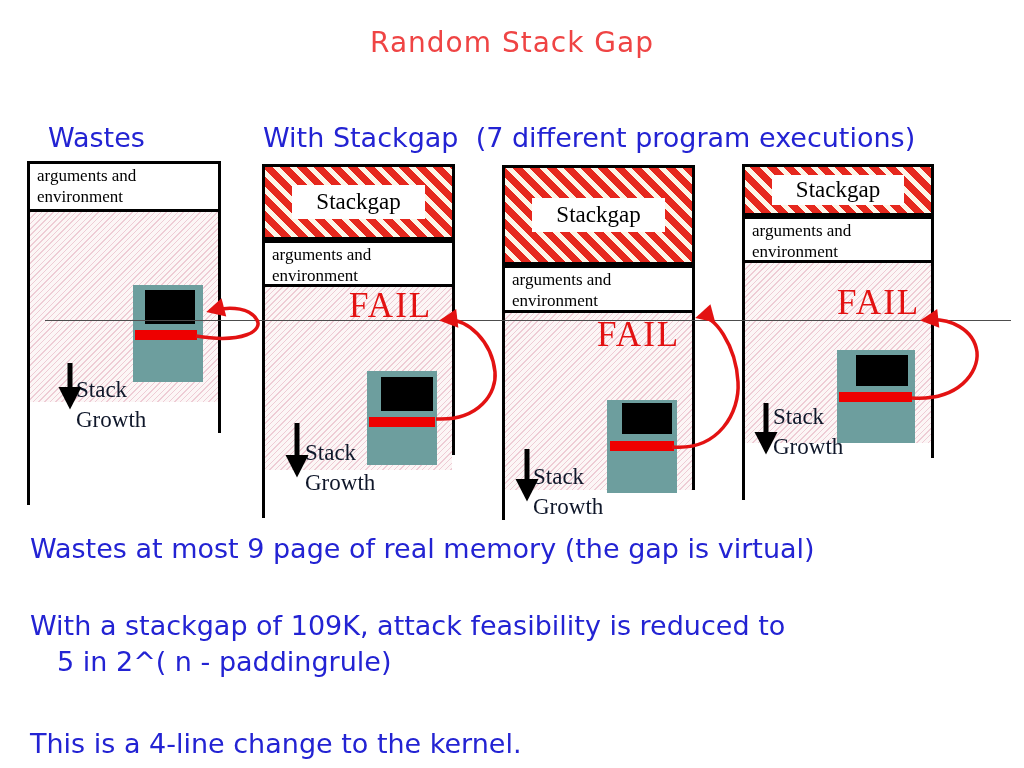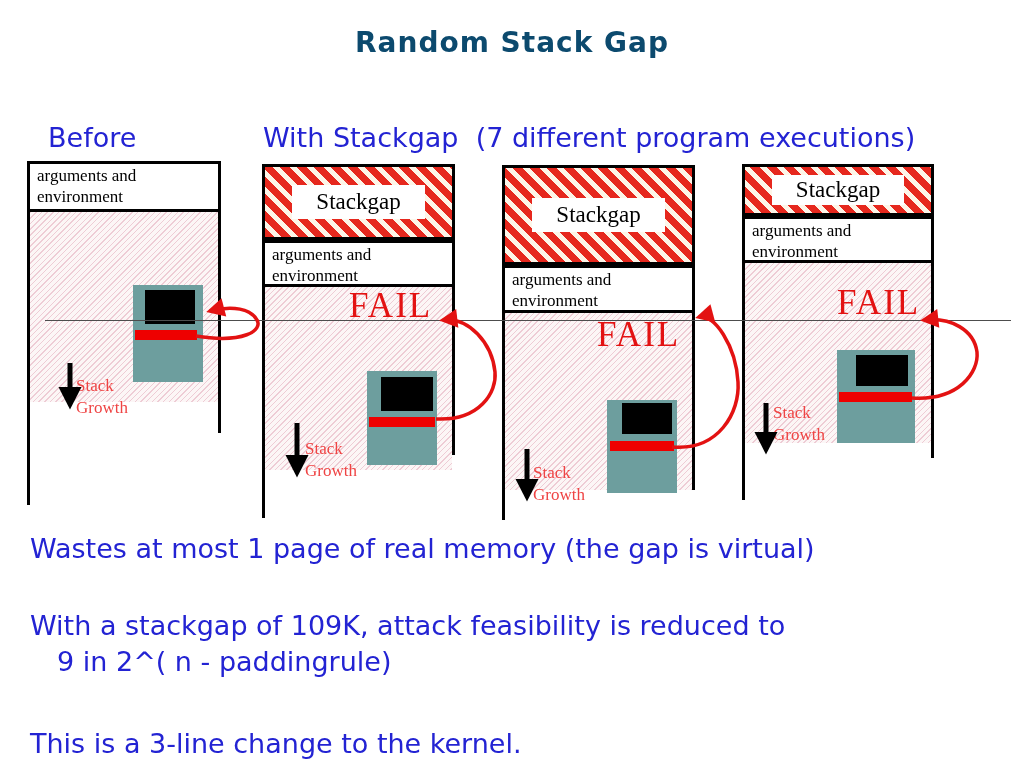--- a/index.html
+++ b/index.html
@@ -4,21 +4,21 @@
 <style>
   html,body{margin:0;padding:0;}
   body{
     width:1024px;height:768px;position:relative;background:#ffffff;overflow:hidden;
     font-family:"DejaVu Sans",sans-serif;
   }
   .abs{position:absolute;}
   
   .title{
     left:0;right:0;top:26px;text-align:center;
-    font-size:28px;font-weight:bold;color:#0c4a6e;letter-spacing:1px;
+    font-size:28px;font-weight:normal;color:#ef4444;letter-spacing:1px;
   }
   .blue{
     color:#2323d3;font-size:27px;white-space:pre;letter-spacing:0px;
   }
   
   .col{position:absolute;}
   .bl{position:absolute;left:0;top:0;width:3px;background:#000;}
   .br{position:absolute;right:0;top:0;width:3px;background:#000;}
   .argsbox{
     position:absolute;left:0;right:0;box-sizing:border-box;
@@ -43,32 +43,32 @@
   .fail{
     position:absolute;
     font-family:"Liberation Serif",serif;font-size:35px;color:#e31212;
     letter-spacing:2px;line-height:1;
   }
   .computer{position:absolute;background:#6d9e9e;}
   .screen{position:absolute;background:#000;}
   .redbar{position:absolute;background:#ee0000;}
   .growth{
     position:absolute;width:74px;
-    font-family:"Liberation Serif",serif;font-size:17px;line-height:1.3;color:#ef4444;
+    font-family:"Liberation Serif",serif;font-size:23px;line-height:1.3;color:#0f172a;
   }
   .topline{position:absolute;left:45px;top:320px;width:966px;height:1px;background:#4d4d4d;}
   .arrows{position:absolute;left:0;top:0;pointer-events:none;}
   .bodyline{position:absolute;}
 </style>
 </head>
 <body>
 
 <div class="abs title">Random Stack Gap</div>
 
-<div class="abs blue" style="left:48px;top:122px;">Before</div>
+<div class="abs blue" style="left:48px;top:122px;">Wastes</div>
 <div class="abs blue" style="left:263px;top:122px;">With Stackgap  (7 different program executions)</div>
 
 <div class="col" style="left:27px;top:161px;width:194px;">
   <div class="bl" style="height:344px"></div>
   <div class="br" style="height:272px"></div>
   <div class="argsbox" style="top:0;height:51px">arguments and environment</div>
   <div class="hatch" style="top:51px;height:190px"></div>
   <div class="computer" style="left:106px;top:124px;width:70px;height:97px">
     <div class="screen" style="left:12px;top:5px;width:50px;height:34px"></div>
     <div class="redbar" style="left:2px;top:45px;width:62px;height:10px"></div>
@@ -138,16 +138,16 @@
   <path d="M 196 336 C 244 344 263 330 257 320 C 251 309 233 305 210 311" fill="none" stroke="#e31212" stroke-width="3.5" marker-end="url(#ra)"></path>
   <path d="M 436 419 C 480 421 497 392 495 372 C 492 343 469 317 443 320" fill="none" stroke="#e31212" stroke-width="3.5" marker-end="url(#ra)"></path>
   <path d="M 672 447 C 719 451 740 412 738 382 C 736 346 714 313 699 317" fill="none" stroke="#e31212" stroke-width="3.5" marker-end="url(#ra)"></path>
   <path d="M 912 398 C 959 401 979 372 977 352 C 974 330 951 317 924 320" fill="none" stroke="#e31212" stroke-width="3.5" marker-end="url(#ra)"></path>
   <path d="M 70 363 L 70 403" stroke="#000" stroke-width="5" marker-end="url(#ba)"></path>
   <path d="M 297 423 L 297 471" stroke="#000" stroke-width="5" marker-end="url(#ba)"></path>
   <path d="M 527 449 L 527 495" stroke="#000" stroke-width="5" marker-end="url(#ba)"></path>
   <path d="M 766 403 L 766 448" stroke="#000" stroke-width="5" marker-end="url(#ba)"></path>
 </svg>
 
-<div class="abs blue bodyline" style="left:30px;top:533px">Wastes at most 1 page of real memory (the gap is virtual)</div>
+<div class="abs blue bodyline" style="left:30px;top:533px">Wastes at most 9 page of real memory (the gap is virtual)</div>
 <div class="abs blue bodyline" style="left:30px;top:610px">With a stackgap of 109K, attack feasibility is reduced to</div>
-<div class="abs blue bodyline" style="left:57px;top:646px">9 in 2^( n - paddingrule)</div>
-<div class="abs blue bodyline" style="left:30px;top:728px">This is a 3-line change to the kernel.</div>
+<div class="abs blue bodyline" style="left:57px;top:646px">5 in 2^( n - paddingrule)</div>
+<div class="abs blue bodyline" style="left:30px;top:728px">This is a 4-line change to the kernel.</div>
 
 </body></html>

